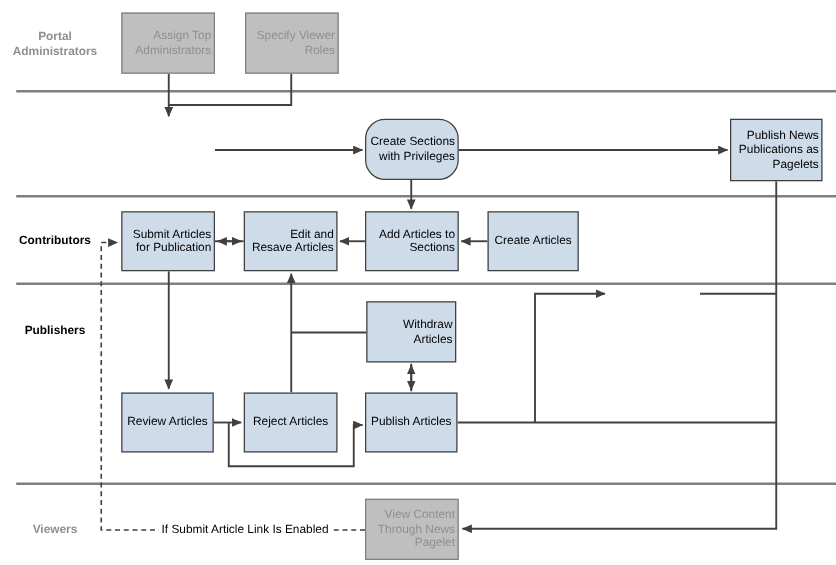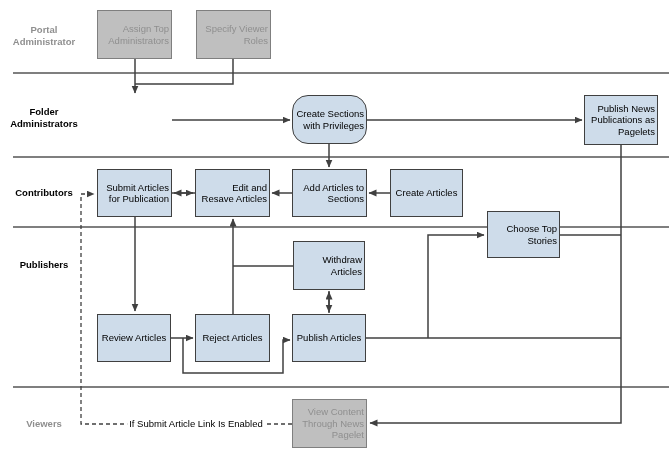--- a/index.html
+++ b/index.html
@@ -65,38 +65,36 @@
       <path d="M428 338 L428 235 L484 235" marker-end="url(#arr)"></path>
       <path d="M560 235 L621 235"></path>
       <path d="M621 145 L621 423 L370 423" marker-end="url(#arr)"></path>
     </g>
 
     <g stroke="#404040" stroke-width="1.3" fill="none" stroke-dasharray="4,3">
       <path d="M292 424 L81 424 L81 194 L94 194" marker-end="url(#arr)"></path>
     </g>
   </svg>
 
-  <div class="lane-label muted" style="left:2px;top:24px;">Portal Administrator</div>
-  <div class="lane-label" style="left:2px;top:106px;">Folder Administrators</div>
+  <div class="lane-label muted" style="left:2px;top:24px;">Portal Administrators</div>
   <div class="lane-label" style="left:2px;top:187px;">Contributors</div>
   <div class="lane-label" style="left:2px;top:259px;">Publishers</div>
   <div class="lane-label muted" style="left:2px;top:418px;">Viewers</div>
 
   <div class="node gray" style="left:97px;top:10px;width:75px;height:49px;">Assign Top Administrators</div>
   <div class="node gray" style="left:196px;top:10px;width:75px;height:49px;">Specify Viewer Roles</div>
 
   <div class="node blue" style="left:292px;top:95px;width:75px;height:49px;border-radius:16px;">Create Sections with Privileges</div>
   <div class="node blue" style="left:584px;top:95px;width:74px;height:50px;">Publish News Publications as Pagelets</div>
 
   <div class="node blue" style="left:97px;top:169px;width:75px;height:48px;">Submit Articles for Publication</div>
   <div class="node blue" style="left:292px;top:169px;width:75px;height:48px;">Add Articles to Sections</div>
   <div class="node blue" style="left:195px;top:169px;width:75px;height:48px;">Edit and Resave Articles</div>
   <div class="node blue" style="left:390px;top:169px;width:73px;height:48px;">Create Articles</div>
 
-  <div class="node blue" style="left:487px;top:211px;width:73px;height:47px;">Choose Top Stories</div>
   <div class="node blue" style="left:293px;top:241px;width:72px;height:49px;">Withdraw Articles</div>
   <div class="node blue" style="left:97px;top:314px;width:74px;height:48px;">Review Articles</div>
   <div class="node blue" style="left:195px;top:314px;width:75px;height:48px;">Reject Articles</div>
   <div class="node blue" style="left:292px;top:314px;width:74px;height:48px;">Publish Articles</div>
 
   <div class="node gray" style="left:292px;top:399px;width:75px;height:49px;">View Content Through News Pagelet</div>
 
   <div class="dash-label">If Submit Article Link Is Enabled</div>
 
 </div>

